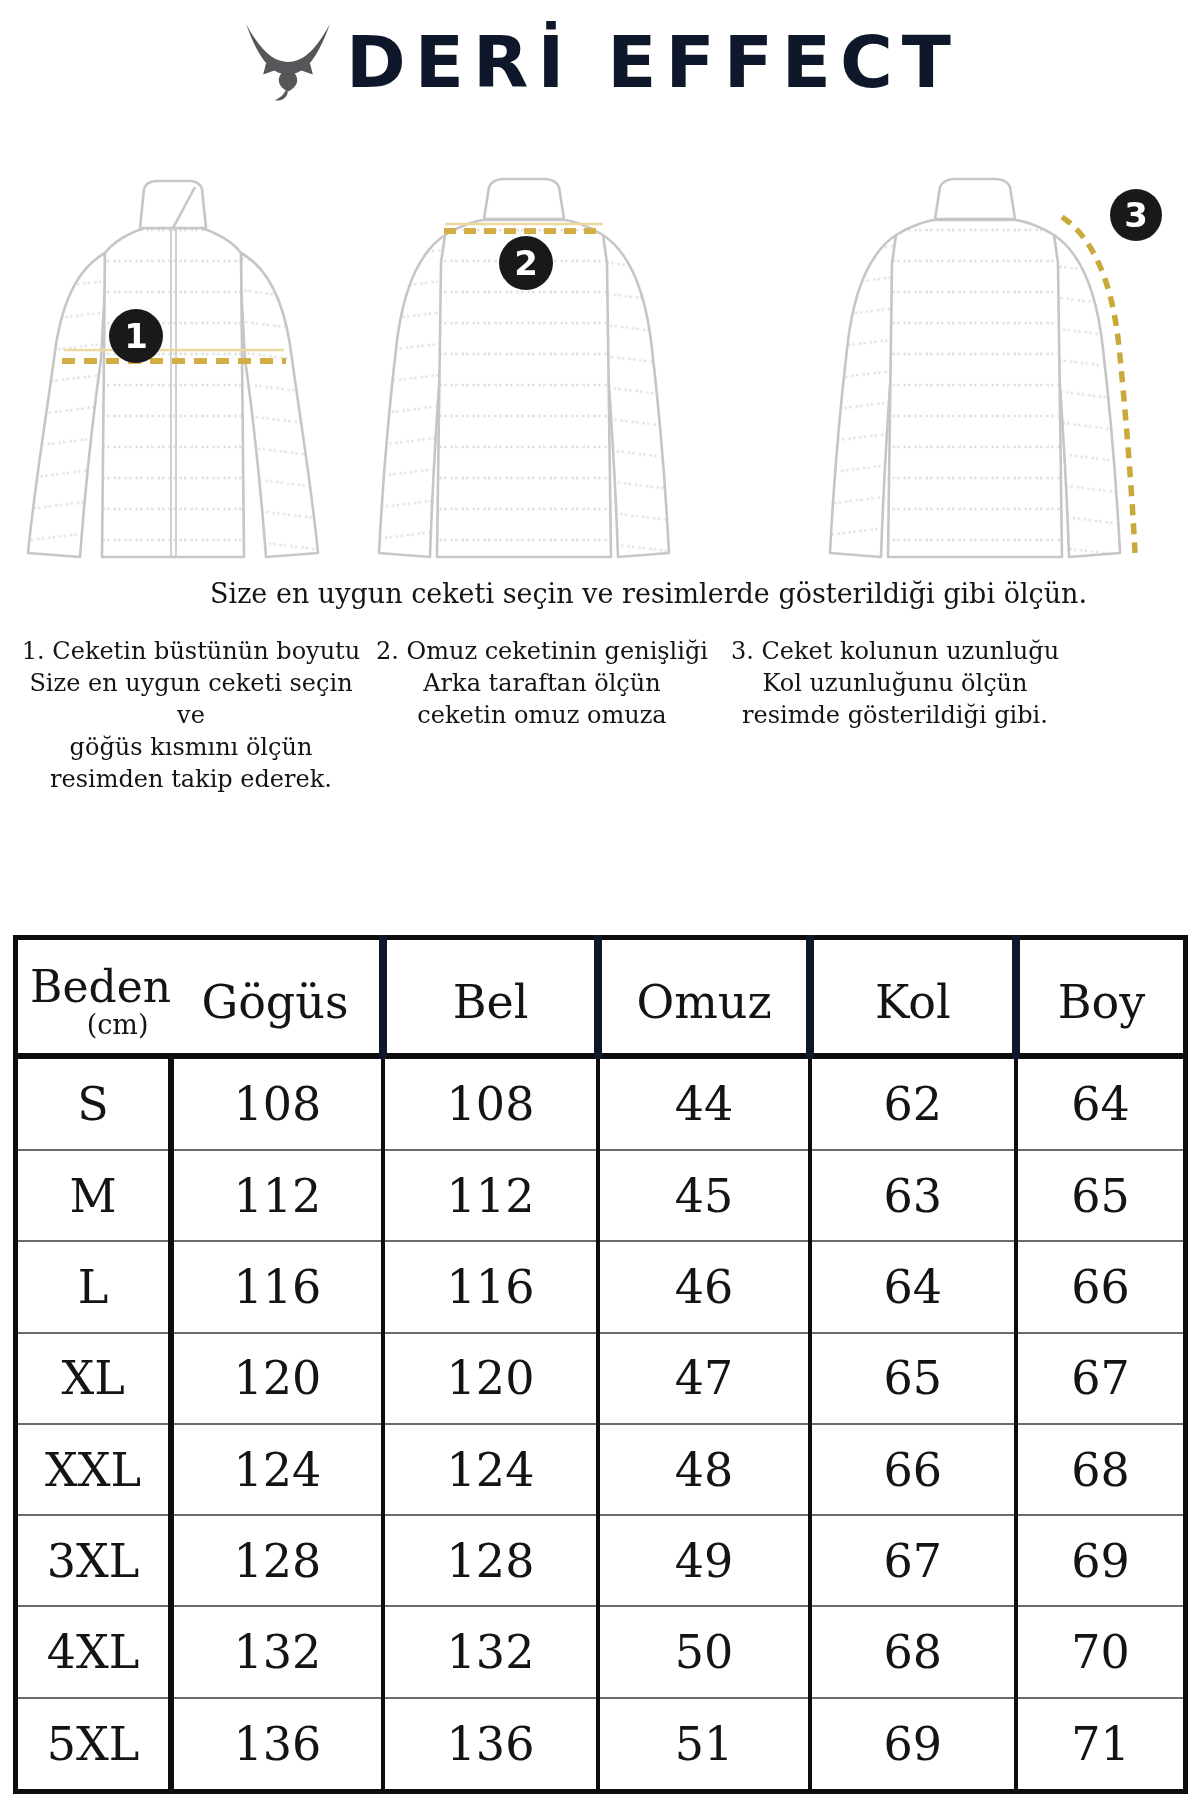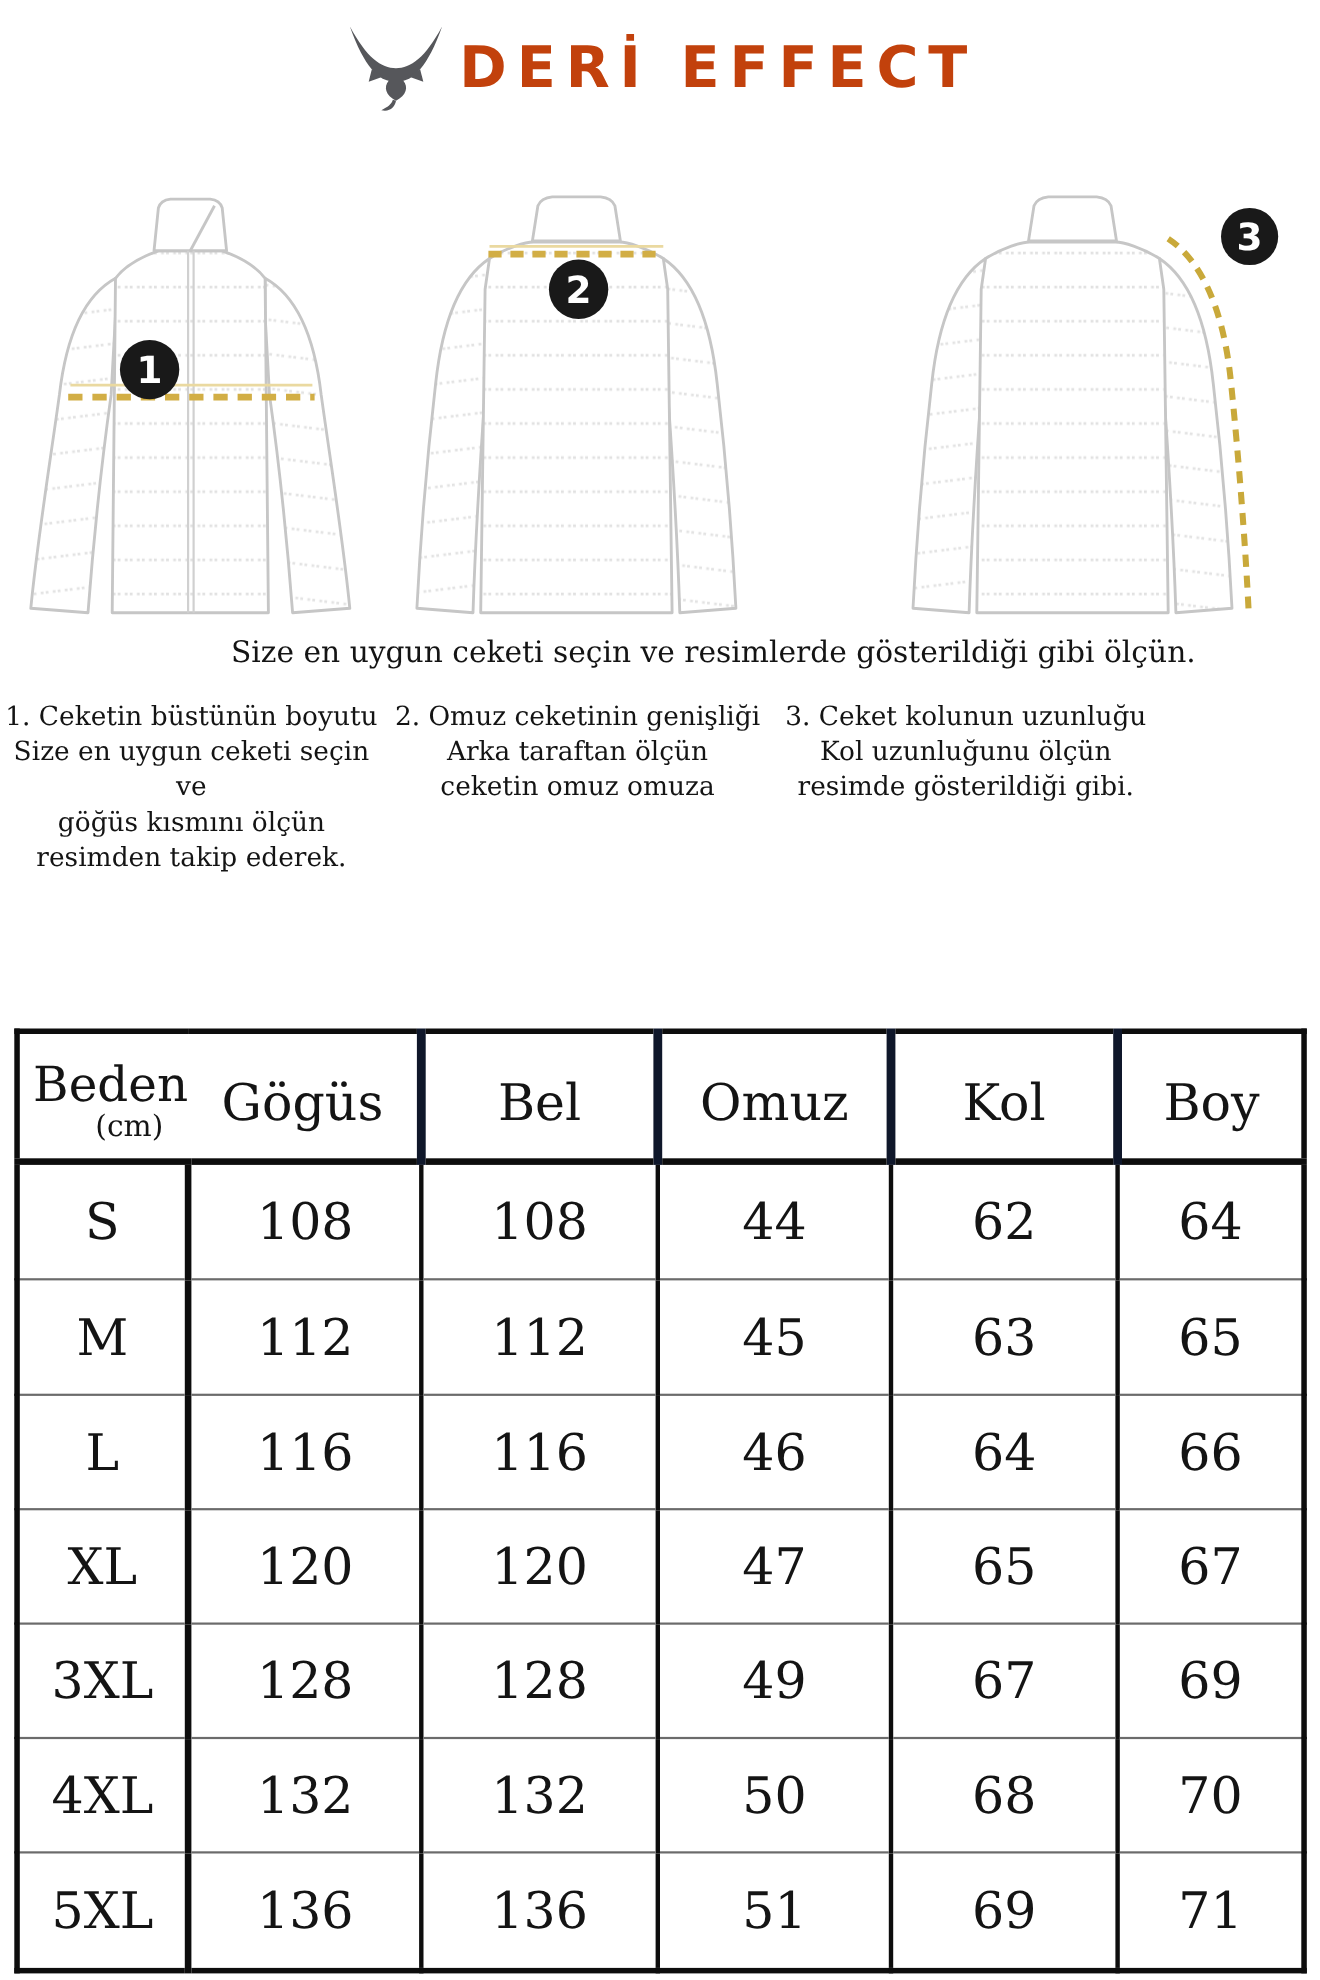--- a/index.html
+++ b/index.html
@@ -2,35 +2,35 @@
 <html><head>
 <meta charset="utf-8">
 <style>
   html,body{margin:0;padding:0;background:#ffffff;}
   .page{position:relative;width:1200px;height:1800px;background:#ffffff;overflow:hidden;
         font-family:"DejaVu Serif", serif;color:#141414;}
 
   
   .logo-row{position:absolute;top:16px;left:0;width:1200px;height:92px;
             display:flex;align-items:center;justify-content:center;gap:10px;}
-  .logo-text{font-family:"DejaVu Sans", sans-serif;font-weight:bold;font-size:52px;
-             letter-spacing:9px;color:#c2410c;white-space:nowrap;}
+  .logo-text{font-family:"DejaVu Sans", sans-serif;font-weight:bold;font-size:72px;
+             letter-spacing:9px;color:#0f172a;white-space:nowrap;}
 
   
   .diagrams{position:absolute;top:175px;left:0;width:1200px;height:385px;}
   .jacket{position:absolute;top:0;height:385px;}
   .j1{left:8px;width:325px;}
   .j2{left:345px;width:358px;}
   .j3{left:765px;width:420px;}
   .badge-num{font-family:"DejaVu Sans", sans-serif;font-weight:bold;font-size:34px;fill:#ffffff;}
 
   
   .intro{position:absolute;top:576px;left:0;width:1075px;text-align:right;
          font-size:27px;line-height:1.3;padding-left:12px;}
-  .cols{position:absolute;top:636px;left:0;width:1062px;display:flex;}
+  .cols{position:absolute;top:636px;left:17px;width:1062px;display:flex;}
   .col{text-align:center;font-size:24px;line-height:1.33;}
   .col1{width:348px;}
   .col2{width:334px;margin-left:10px;}
   .col3{width:340px;margin-left:16px;}
   .col span{display:block;}
 
   
   .table-wrap{position:absolute;left:13px;right:12px;top:935px;bottom:6px;}
   table.size{width:100%;height:100%;border-collapse:collapse;table-layout:fixed;
              border:5px solid #0d0d0d;}
@@ -203,20 +203,28 @@
       </tr>
       <tr class="r">
         <td class="size-cell">XL</td>
         <td>120</td>
         <td class="vdiv">120</td>
         <td class="vdiv">47</td>
         <td class="vdiv">65</td>
         <td class="vdiv">67</td>
       </tr>
       <tr class="r">
+        <td class="size-cell">XXL</td>
+        <td>124</td>
+        <td class="vdiv">124</td>
+        <td class="vdiv">48</td>
+        <td class="vdiv">66</td>
+        <td class="vdiv">68</td>
+      </tr>
+      <tr class="r">
         <td class="size-cell">3XL</td>
         <td>128</td>
         <td class="vdiv">128</td>
         <td class="vdiv">49</td>
         <td class="vdiv">67</td>
         <td class="vdiv">69</td>
       </tr>
       <tr class="r">
         <td class="size-cell">4XL</td>
         <td>132</td>

